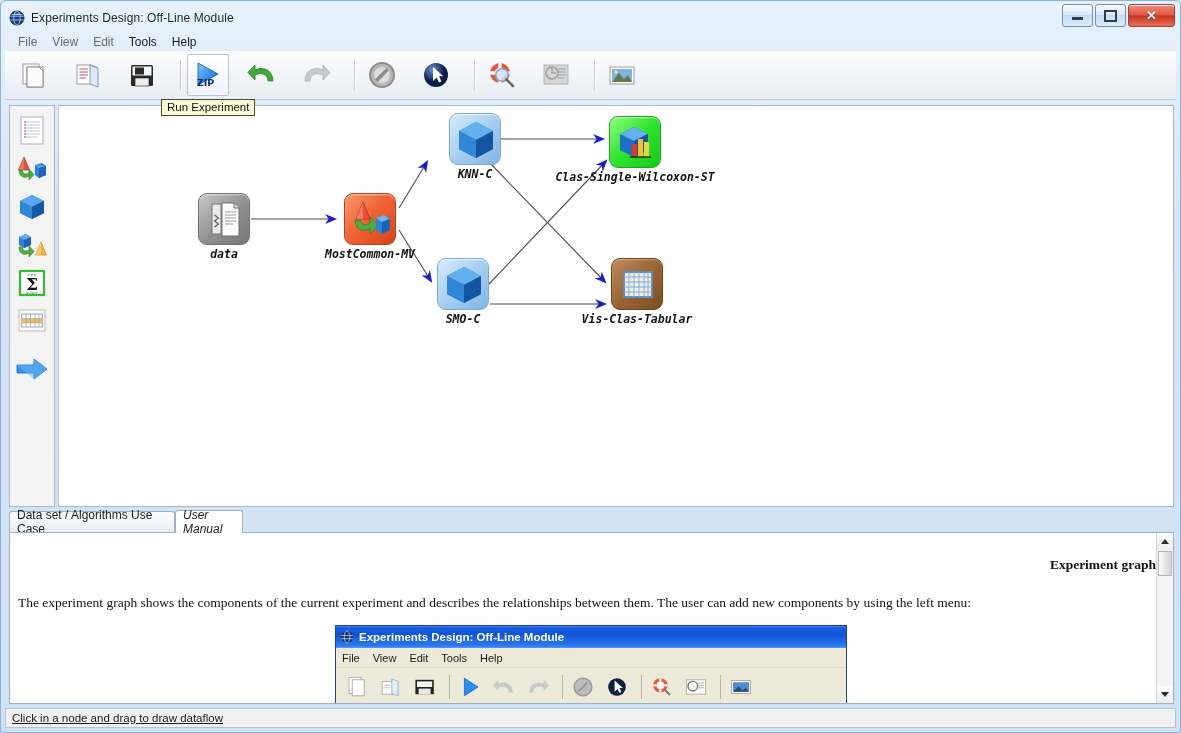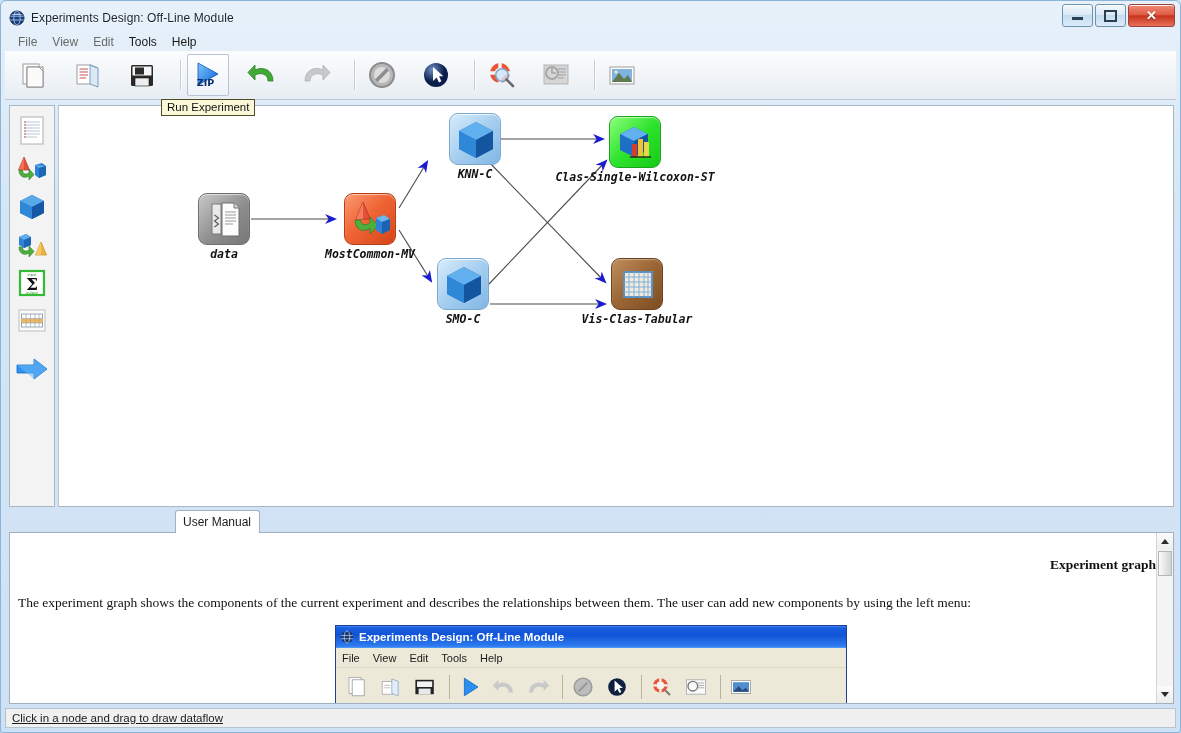--- a/index.html
+++ b/index.html
@@ -586,21 +586,24 @@
               <path d="M12 18 H40 M12 23 H40 M12 28 H40 M12 33 H40"></path>
               <path d="M17 13 V38 M22 13 V38 M27 13 V38 M32 13 V38 M36 13 V38"></path>
             </g>
           </svg>
         </div>
         <div class="node-label">Vis-Clas-Tabular</div>
       </div>
     </div>
 
     <div class="tabstrip">
-      <div class="tab active" style="left:166px; width:85px;">
+      <div class="tab" style="left:0; width:166px;">
+        <span>Data set / Algorithms Use Case</span>
+      </div>
+      <div class="tab active" style="left:166px; width:68px;font-style:italic;">
         <span>User Manual</span>
       </div>
     </div>
 
     <div class="manual-panel">
       <div class="manual-inner">
         <div class="manual-title">Experiment graph</div>
         <div class="manual-body">The experiment graph shows the components of the current experiment and describes the relationships between them. The user can add new components by using the left menu:</div>
 
         <div class="embed-shot">

